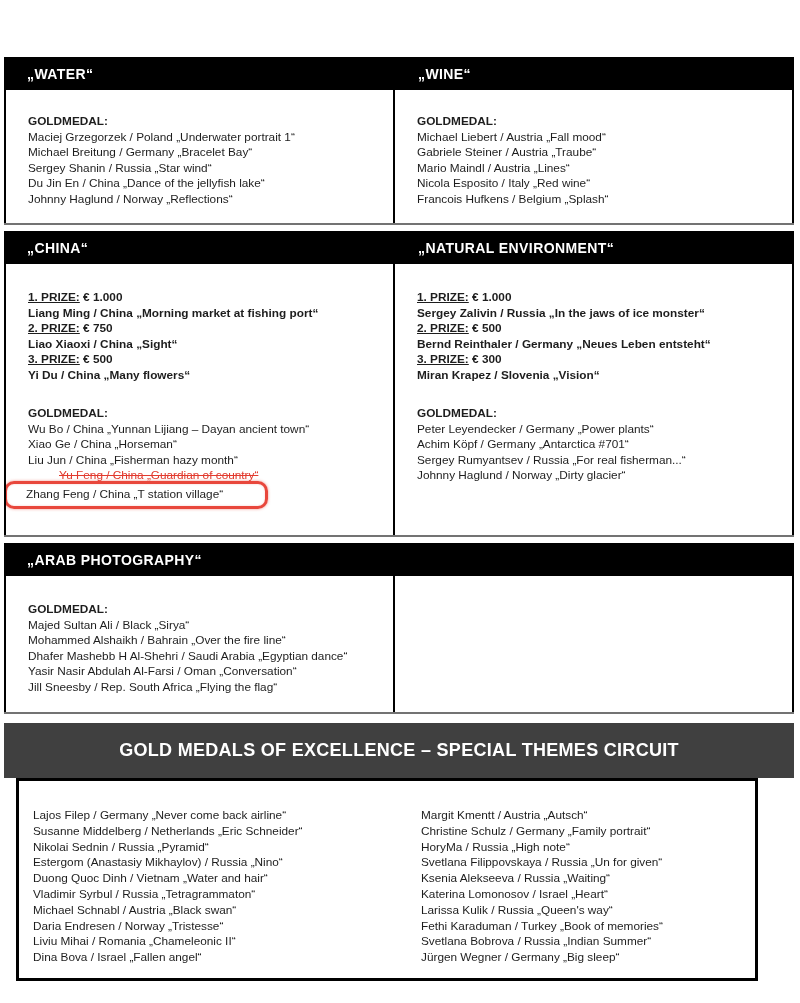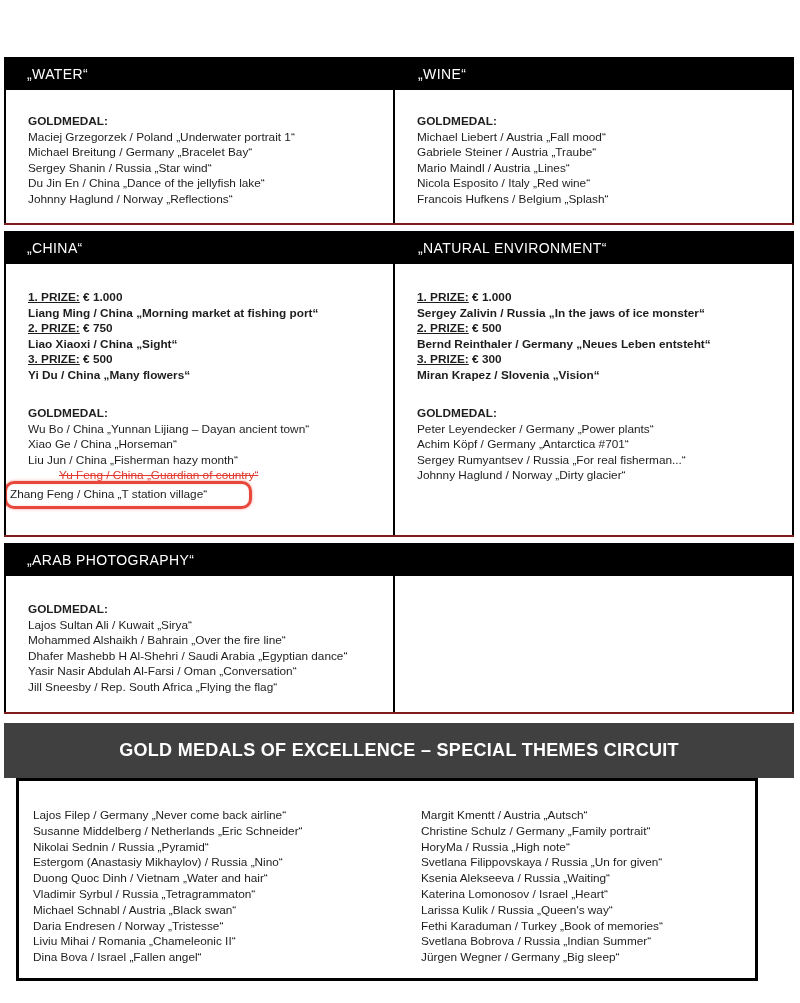--- a/index.html
+++ b/index.html
@@ -12,25 +12,25 @@
     position: relative;
     overflow: hidden;
   }
   .page { position: absolute; inset: 0; }
 
   
   .tbl { position: absolute; left: 4px; top: 57px; width: 790px; }
   .bar {
     background: #000; color: #fff;
     height: 33px; display: flex; align-items: center;
-    font-weight: normal; font-size: 14px; letter-spacing: .4px;
+    font-weight: bold; font-size: 14px; letter-spacing: .4px;
   }
   .bar .hl { width: 391px; padding-left: 23px; }
   .bar .hr { padding-left: 23px; }
-  .row { display: flex; border-bottom: 2px solid #7f1d1d; margin-bottom: 6px; }
+  .row { display: flex; border-bottom: 2px solid #737373; margin-bottom: 6px; }
   .r1 { height: 135px; }
   .r2 { height: 273px; }
   .r3 { height: 138px; }
   .cell { font-size: 11.8px; line-height: 15.5px; padding: 24px 8px 0 22px; overflow: hidden; }
   .r2 .cell, .r3 .cell { padding-top: 26px; }
   .cl { width: 391px; border-left: 2px solid #000; border-right: 2px solid #000; }
   .cr { flex: 1; border-right: 2px solid #000; }
   .b { font-weight: bold; }
   .u { text-decoration: underline; }
   .gap { height: 23px; }
@@ -38,21 +38,21 @@
   
   .struck {
     color: #e23a2e;
     text-decoration: line-through;
     margin-left: 31px;
   }
   .red-box {
     position: relative; top: -3px;
     display: inline-block;
     margin-left: -24px;
-    padding: 3px 42px 4px 3px;
+    padding: 3px 42px 4px 19px;
     border: 3px solid #e8473c;
     border-radius: 10px;
     box-shadow: 0 0 3px rgba(232,60,45,.55), inset 0 0 2px rgba(232,60,45,.3);
     color: #1d1d1d;
     text-align: right;
   }
 
   
   .special-bar {
     position: absolute; left: 4px; top: 723px;
@@ -137,21 +137,21 @@
         <div>Johnny Haglund / Norway „Dirty glacier“</div>
       </div>
     </div>
 
     <div class="bar">
       <span class="hl">„ARAB PHOTOGRAPHY“</span>
     </div>
     <div class="row r3">
       <div class="cell cl">
         <div class="b">GOLDMEDAL:</div>
-        <div>Lajos Sultan Ali / Kuwait „Sirya“</div>
+        <div>Majed Sultan Ali / Black „Sirya“</div>
         <div>Mohammed Alshaikh / Bahrain „Over the fire line“</div>
         <div>Dhafer Mashebb H Al-Shehri / Saudi Arabia „Egyptian dance“</div>
         <div>Yasir Nasir Abdulah Al-Farsi / Oman „Conversation“</div>
         <div>Jill Sneesby / Rep. South Africa „Flying the flag“</div>
       </div>
       <div class="cell cr"></div>
     </div>
 
   </div>
 

